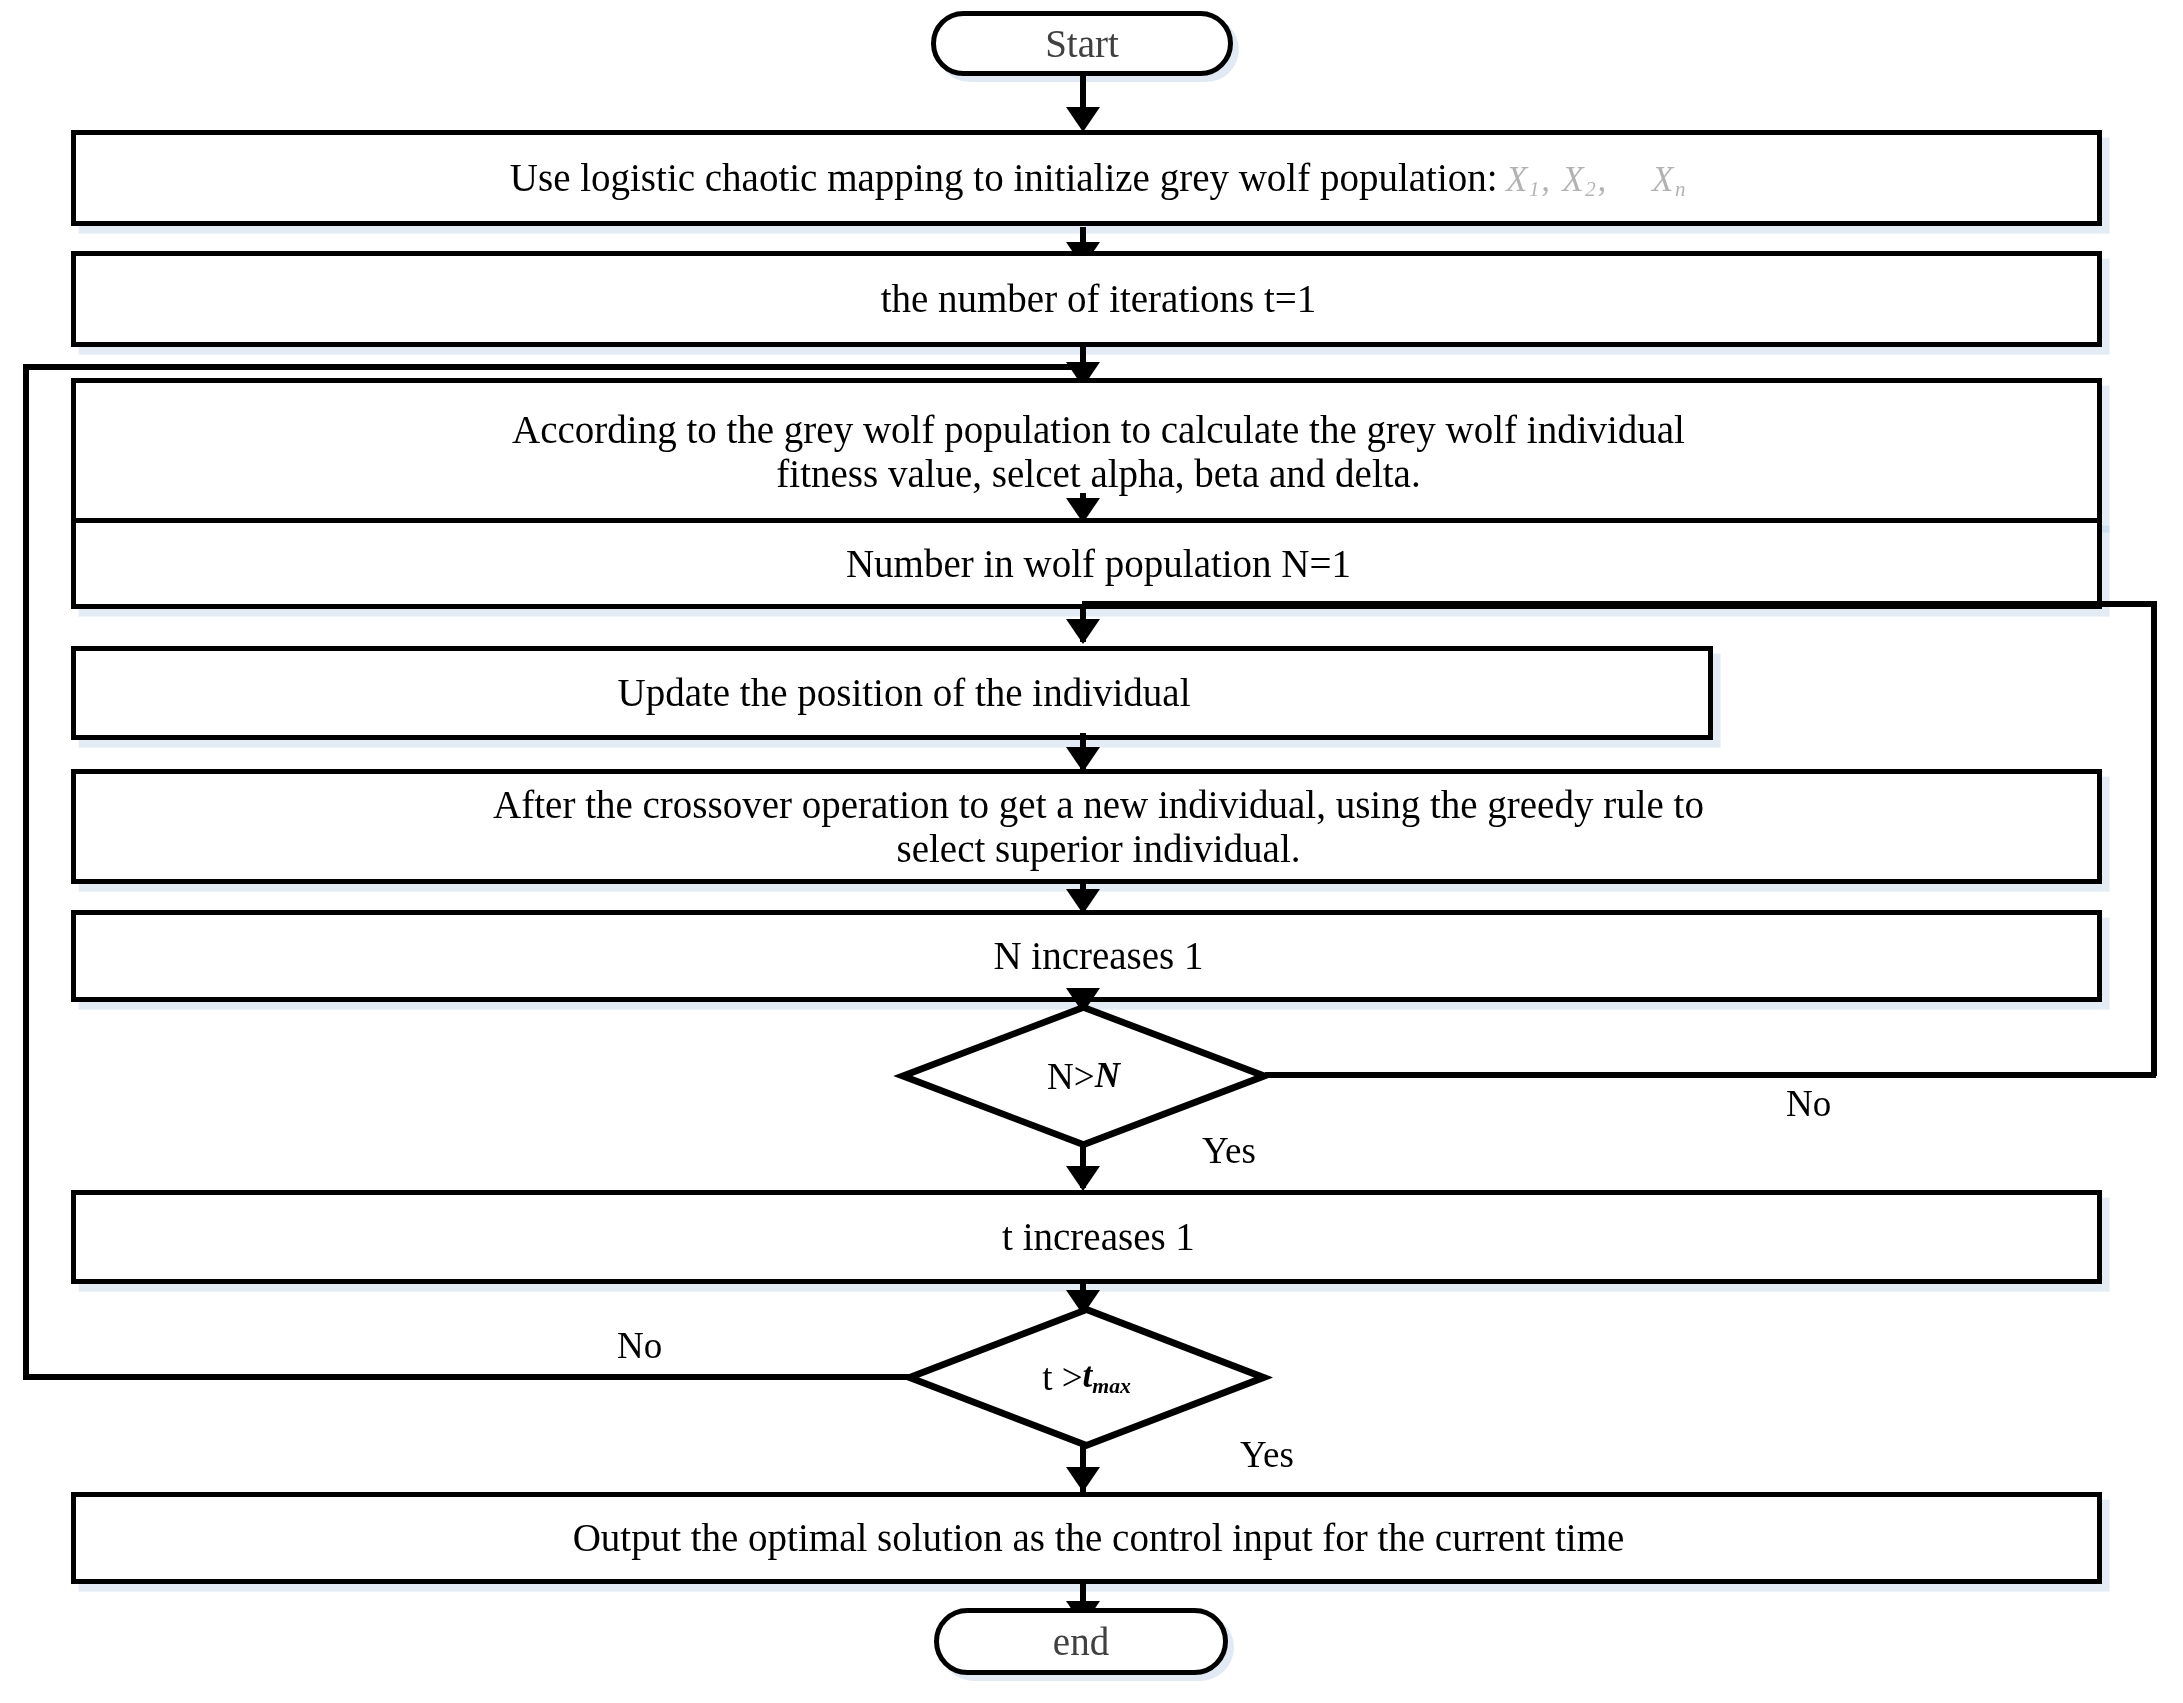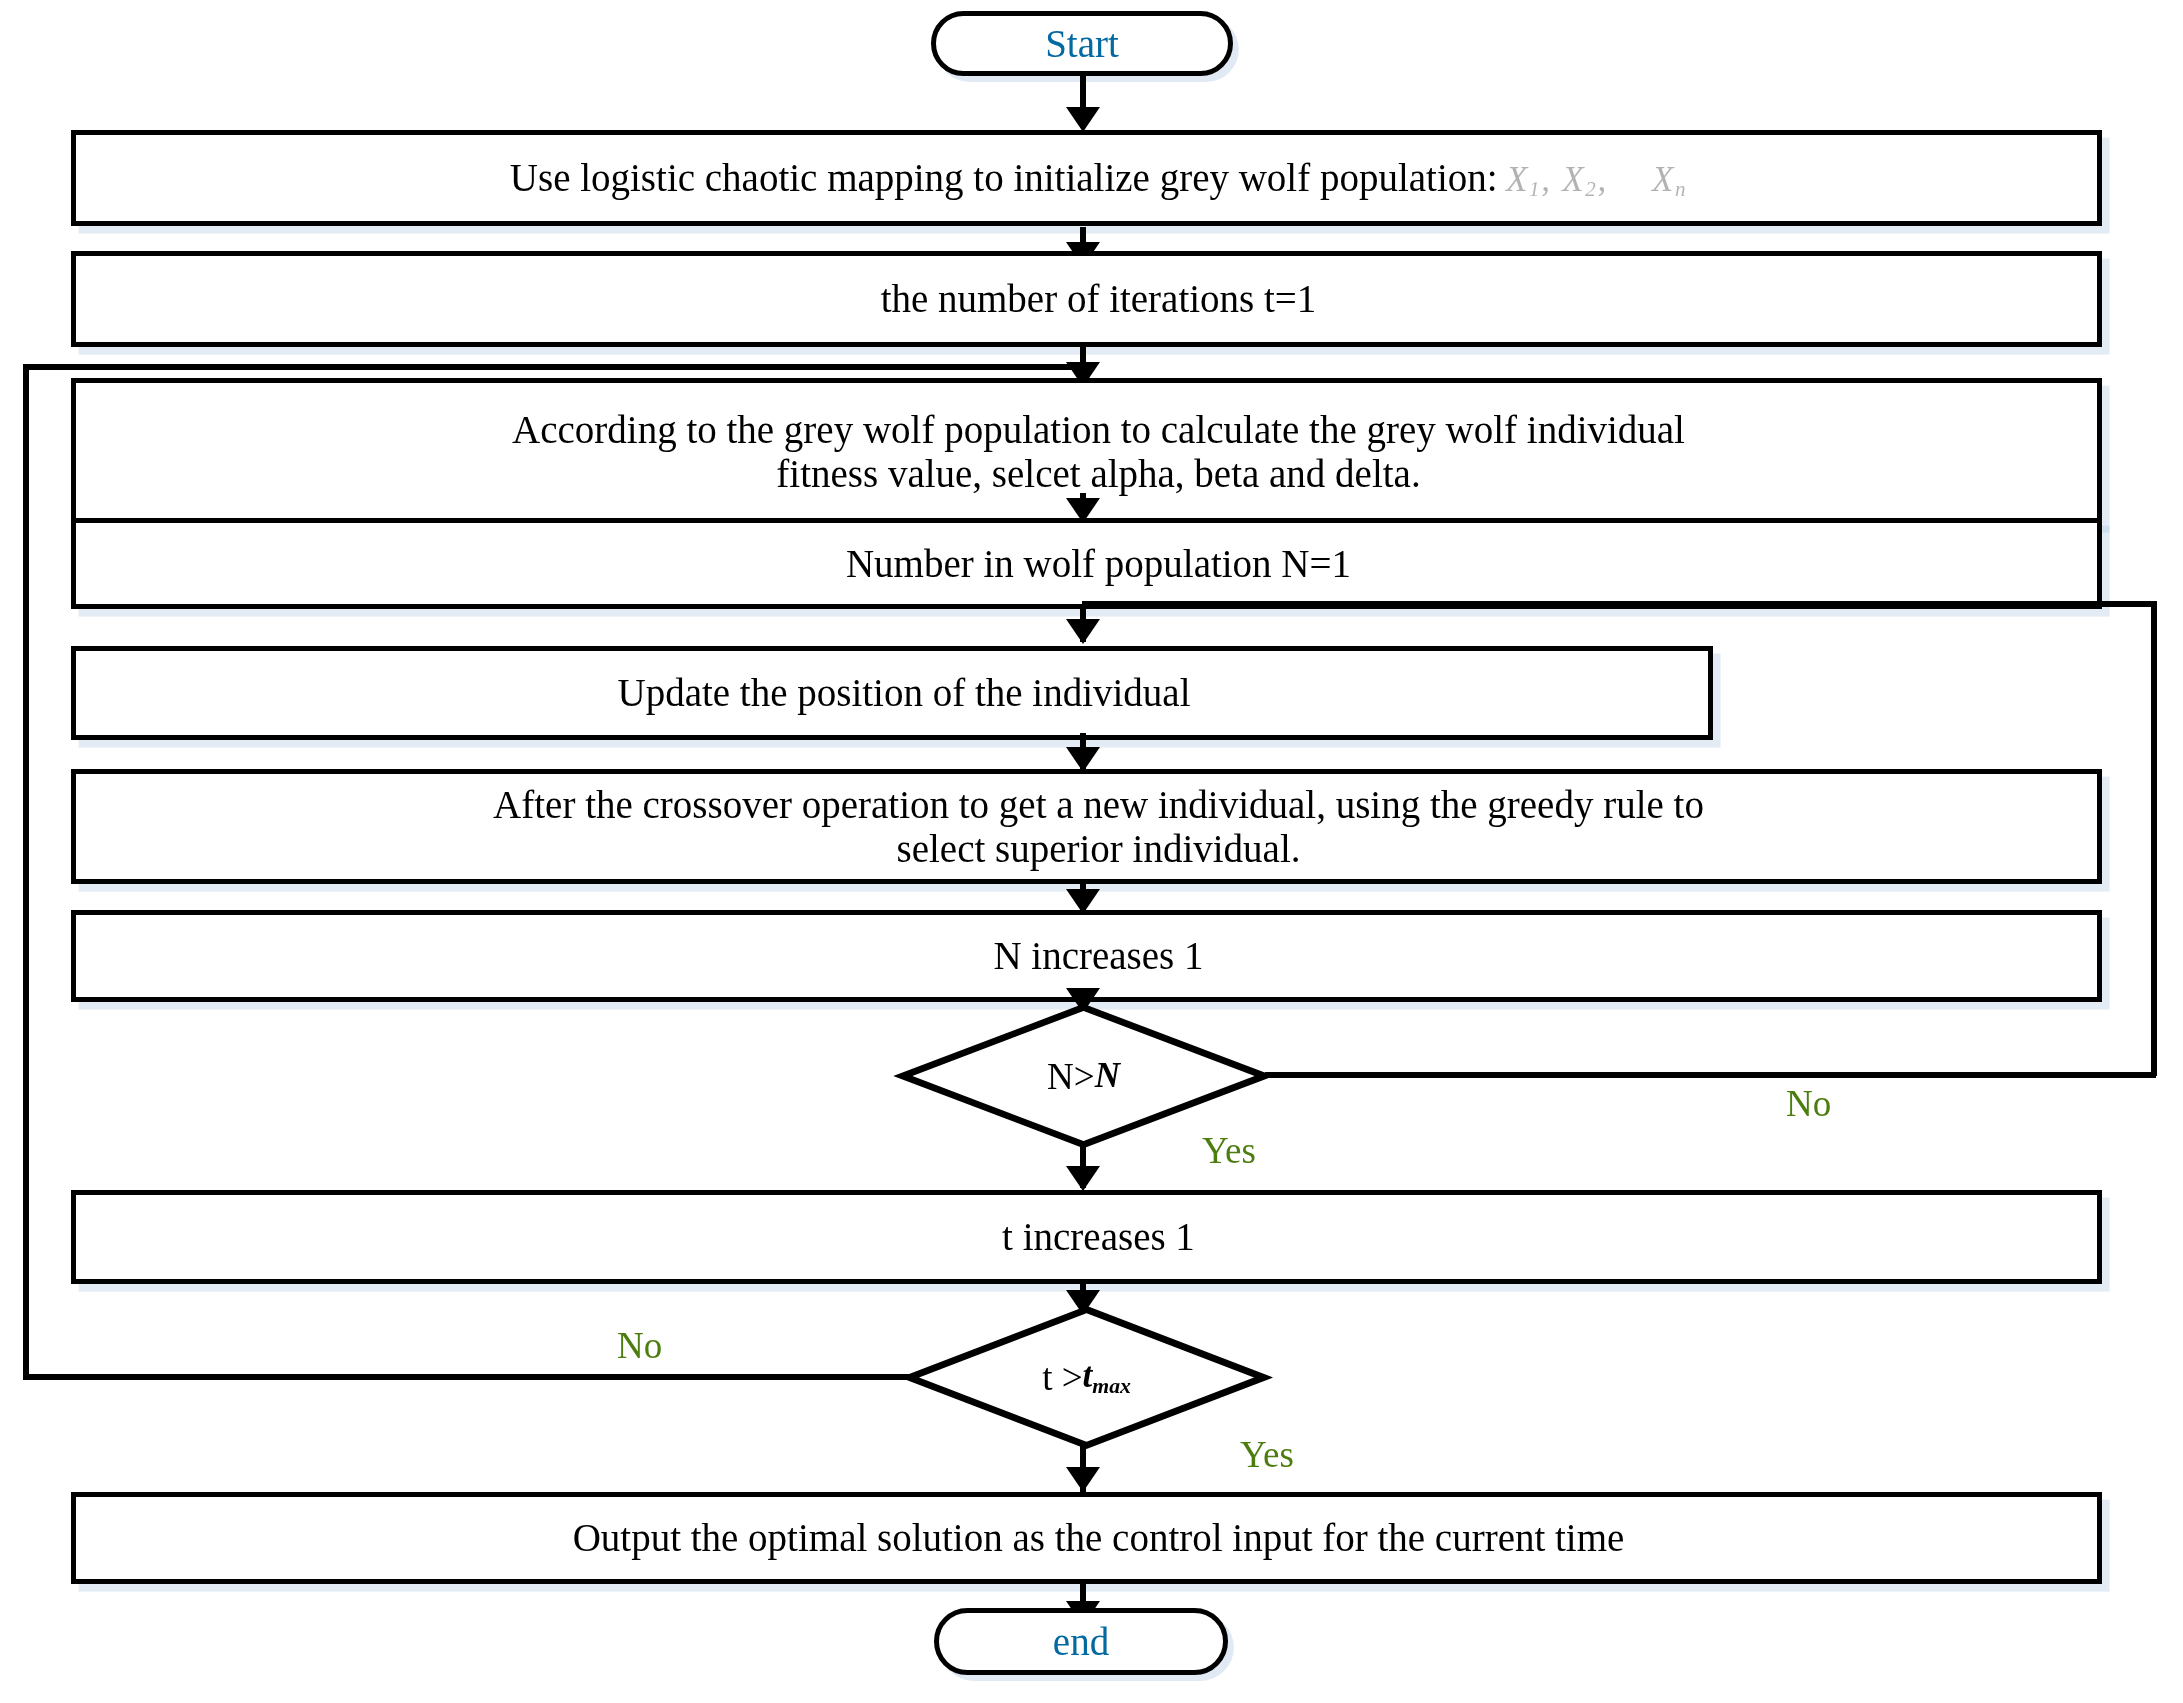--- a/index.html
+++ b/index.html
@@ -23,21 +23,21 @@
     border: 5.9px solid #000000;
     border-radius: 838px;
     background: #ffffff;
     display: flex;
     align-items: center;
     justify-content: center;
     box-shadow: 5.9px 5.9px 0 0 rgba(155,187,220,0.30);
   }
   .terminal .label {
     font-size: 39px;
-    color: #0369a1;
+    color: #404040;
     line-height: 1;
     white-space: nowrap;
   }
 
   
   .proc {
     position: absolute;
     box-sizing: border-box;
     border: 5.9px solid #000000;
     background: #ffffff;
@@ -103,21 +103,21 @@
     width: 0; height: 0;
     border-left: 17.6px solid transparent;
     border-right: 17.6px solid transparent;
     border-top: 25px solid #000000;
   }
 
   
   .edgelabel {
     position: absolute;
     font-size: 37px;
-    color: #4d7c0f;
+    color: #000000;
     white-space: nowrap;
   }
 
   
   .mathrun {
     display: inline-block;
     color: rgba(0,0,0,0.30);
     font-style: italic;
     font-size: 35px;
     letter-spacing: 1.7px;

